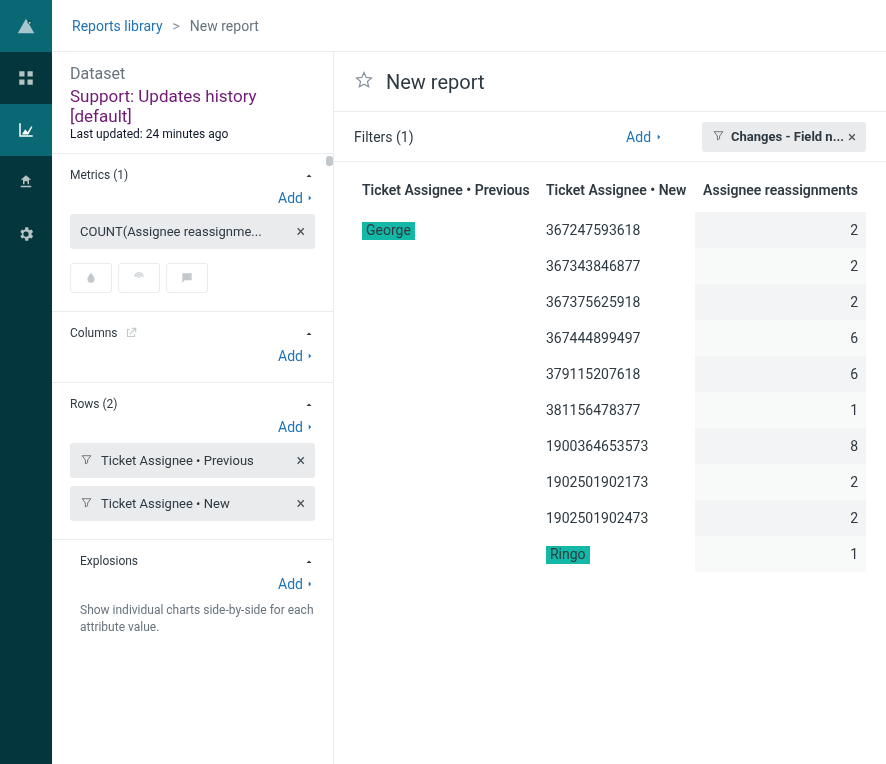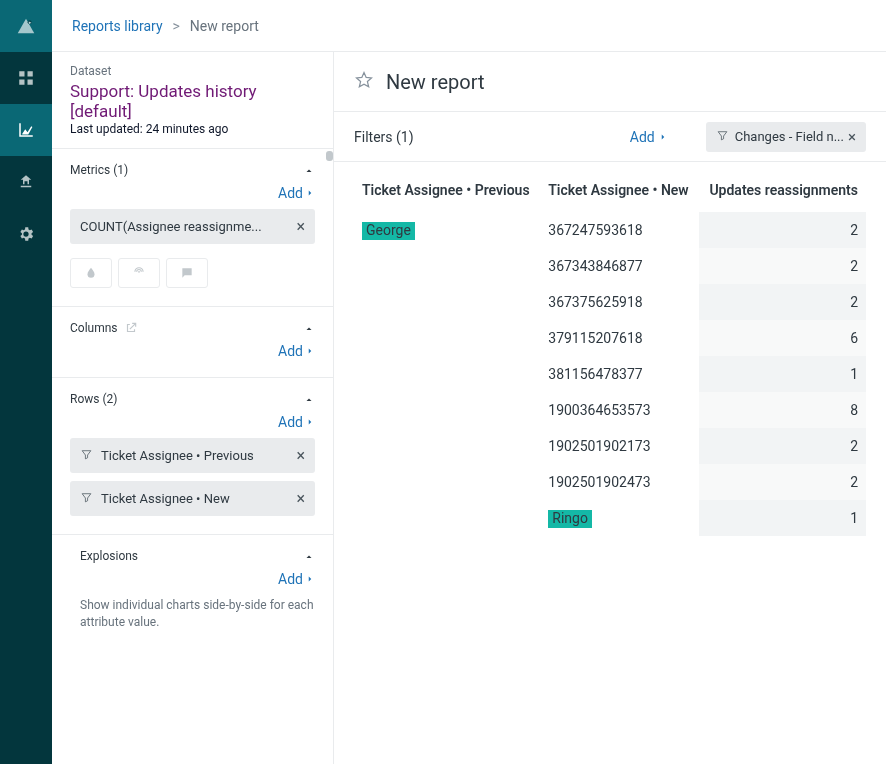--- a/index.html
+++ b/index.html
@@ -16,21 +16,21 @@
 .breadcrumb { height: 52px; display: flex; align-items: center; padding: 0 20px; border-bottom: 1px solid #e9ebed; }
 .breadcrumb a { color: #1f73b7; text-decoration: none; }
 .breadcrumb .sep { margin: 0 10px; color: #87929d; }
 .breadcrumb .current { color: #68737d; }
 
 .content { flex: 1; display: flex; min-height: 0; }
 
 .config-panel { width: 282px; border-right: 1px solid #e9ebed; overflow-y: auto; position: relative; }
 
 .dataset-block { padding: 12px 18px; border-bottom: 1px solid #e9ebed; }
-.ds-label { color: #68737d; font-size: 12px; }
+.ds-label { color: #68737d; font-size: 16px; }
 .ds-name { font-size: 17px; color: #701a75; margin-top: 3px; }
 .ds-updated { color: #0f172a; font-size: 12px; margin-top: 1px; }
 
 .section { border-bottom: 1px solid #e9ebed; padding: 14px 18px 18px; }
 .section-header { display: flex; justify-content: space-between; align-items: center; cursor: pointer; }
 .section-title { font-size: 12px; color: #2f3941; display: flex; align-items: center; gap: 6px; }
 .chev { width: 12px; height: 12px; }
 .chev svg { width: 12px; height: 12px; fill: #2f3941; }
 .add-link { color: #1f73b7; font-size: 14px; display: flex; align-items: center; gap: 2px; justify-content: flex-end; margin-top: 8px; cursor: pointer; }
 .add-link svg { width: 10px; height: 10px; fill: #1f73b7; }
@@ -55,21 +55,21 @@
 .report-title-bar { height: 60px; border-bottom: 1px solid #e9ebed; display: flex; align-items: center; padding: 0 20px; gap: 12px; }
 .star { cursor: pointer; }
 .star svg { width: 20px; height: 20px; fill: none; stroke: #87929d; stroke-width: 1.5; }
 .report-title { font-size: 20px; color: #2f3941; font-weight: 400; }
 
 .filters-row { height: 50px; border-bottom: 1px solid #e9ebed; display: flex; align-items: center; padding: 0 20px; gap: 18px; }
 .add-filter { color: #1f73b7; cursor: pointer; display: flex; align-items: center; gap: 3px; margin-left: auto; margin-right: 20px; }
 .add-filter svg { width: 10px; height: 10px; fill: #1f73b7; }
 .filter-pill { background: #e9ebed; border-radius: 3px; padding: 6px 10px; display: flex; align-items: center; font-size: 13px; max-width: 170px; }
 .filter-pill .funnel { margin-right: 6px; flex-shrink: 0; }
-.filter-pill .txt { overflow: hidden; text-overflow: ellipsis; white-space: nowrap; flex: 1; }
+.filter-pill .txt { overflow: hidden; text-overflow: ellipsis; white-space: nowrap; flex: 1; font-weight: bold; }
 .filter-pill .close { cursor: pointer; font-size: 15px; color: #49545c; padding-left: 4px; }
 
 .table-wrap { padding: 14px 20px; overflow: auto; }
 table { border-collapse: collapse; width: 100%; font-size: 14px; }
 th { text-align: left; font-weight: 600; padding: 6px 8px 14px; color: #2f3941; white-space: nowrap; }
 th.num, td.num { text-align: right; }
 td { padding: 10px 8px; color: #2f3941; vertical-align: top; }
 td.num { background: #f8f9f9; }
 tbody tr:nth-child(odd) td.num { background: #f2f4f5; }
 .highlight { background: #14b8a6; padding: 0 4px 2px; }
@@ -262,41 +262,46 @@
           <span class="close">×</span>
         </div>
       </div>
 
       <div class="table-wrap">
         <table>
           <thead>
             <tr>
               <th>Ticket Assignee • Previous</th>
               <th>Ticket Assignee • New</th>
-              <th class="num">Updates reassignments</th>
+              <th class="num">Assignee reassignments</th>
             </tr>
           </thead>
           <tbody id="tbody">
               <tr>
                 <td><span class="highlight">George</span></td>
                 <td>367247593618</td>
                 <td class="num">2</td>
               </tr>
               <tr>
                 <td></td>
                 <td>367343846877</td>
                 <td class="num">2</td>
               </tr>
               <tr>
                 <td></td>
                 <td>367375625918</td>
                 <td class="num">2</td>
               </tr>
               <tr>
                 <td></td>
+                <td>367444899497</td>
+                <td class="num">6</td>
+              </tr>
+              <tr>
+                <td></td>
                 <td>379115207618</td>
                 <td class="num">6</td>
               </tr>
               <tr>
                 <td></td>
                 <td>381156478377</td>
                 <td class="num">1</td>
               </tr>
               <tr>
                 <td></td>

